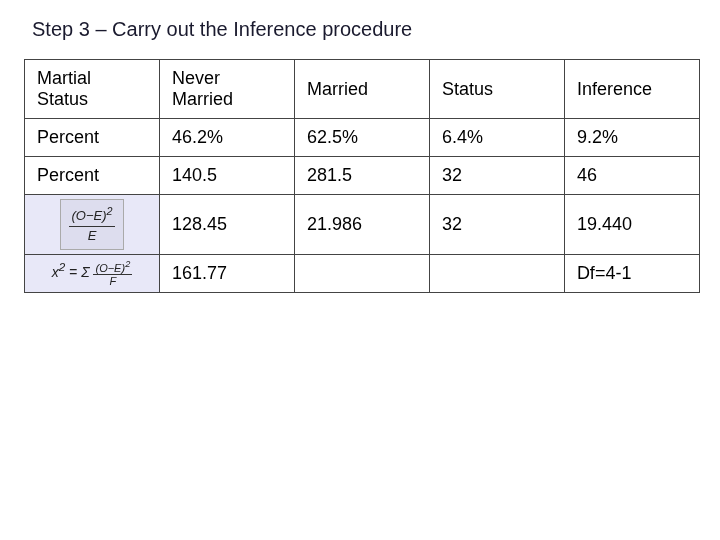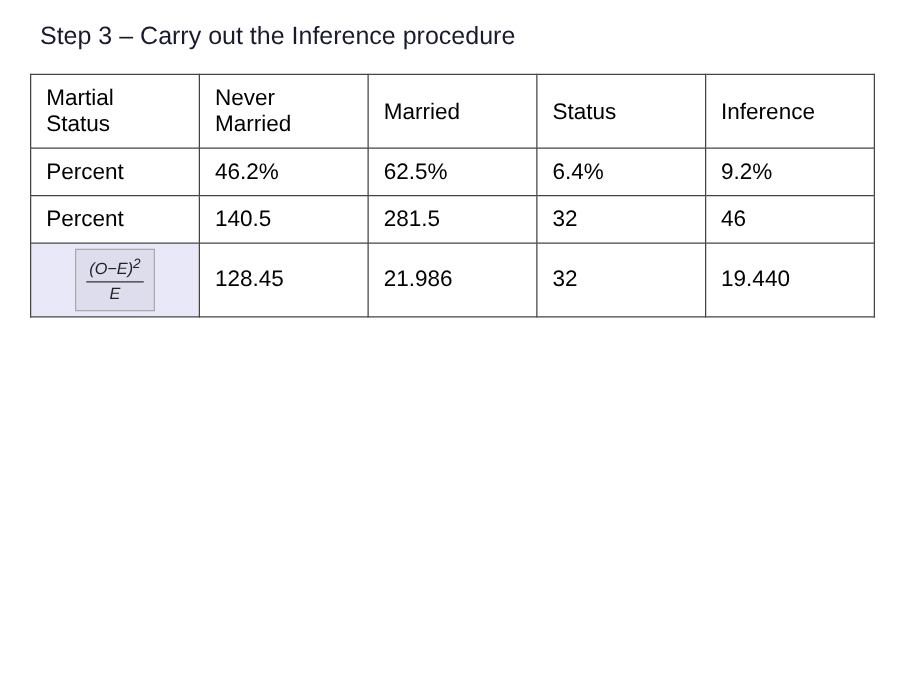--- a/index.html
+++ b/index.html
@@ -166,14 +166,35 @@
       <span>21.986</span>
     </td>
     <td>
       <span>32</span>
     </td>
     <td>
       <span>19.440</span>
     </td>
   </tr>
 
+  <tr>
+    <td class="cell-formula">
+      <div class="cell-formula-img">
+        <span class="chi-formula">
+          <i>x</i><sup>2</sup> = Σ
+          <span style="display:inline-flex;flex-direction:column;align-items:center;font-size:11px;vertical-align:middle;">
+            <span style="border-bottom:1px solid #333;padding:0 2px;">(O−E)<sup>2</sup></span>
+            <span>F</span>
+          </span>
+        </span>
+      </div>
+    </td>
+    <td>
+      <span>161.77</span>
+    </td>
+    <td></td>
+    <td></td>
+    <td>
+      <span>Df=4-1</span>
+    </td>
+  </tr>
 </tbody>
   </table>
 
 </body></html>

